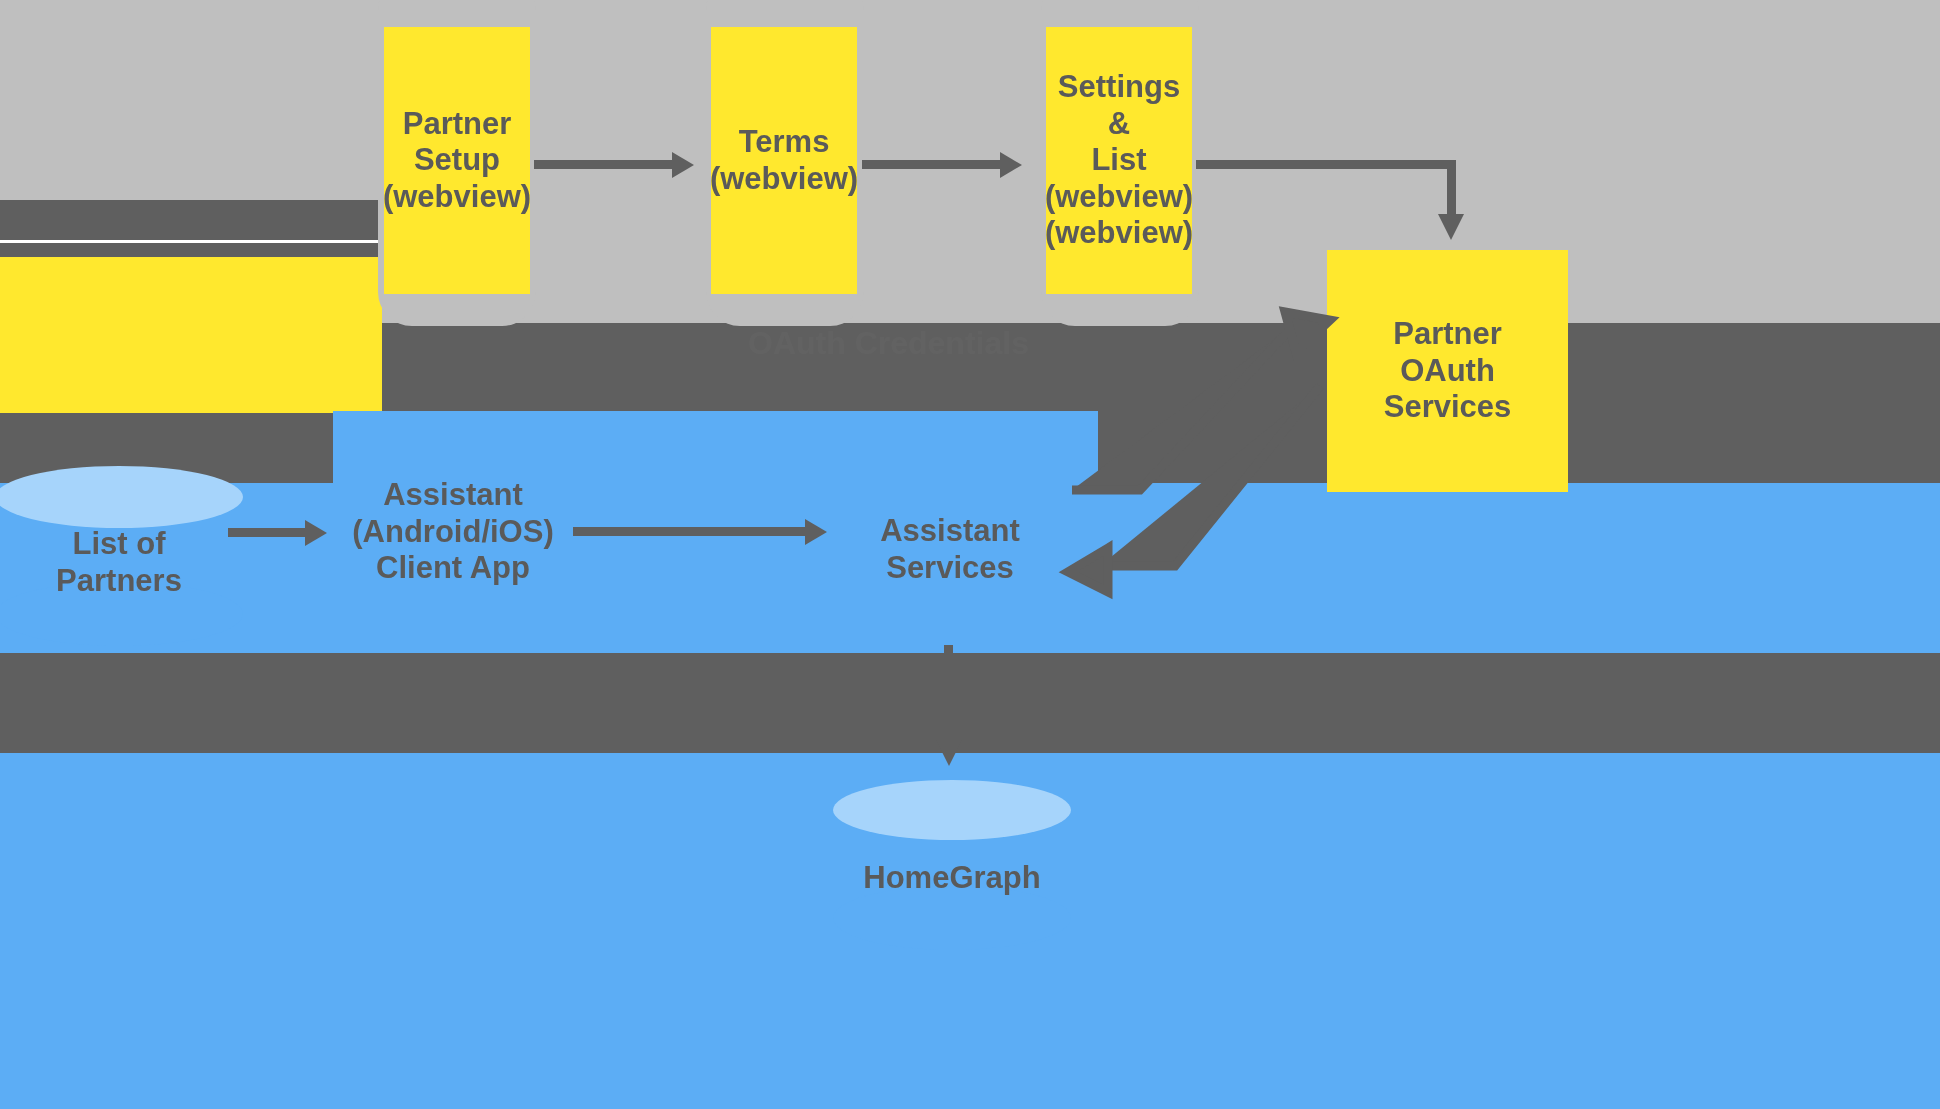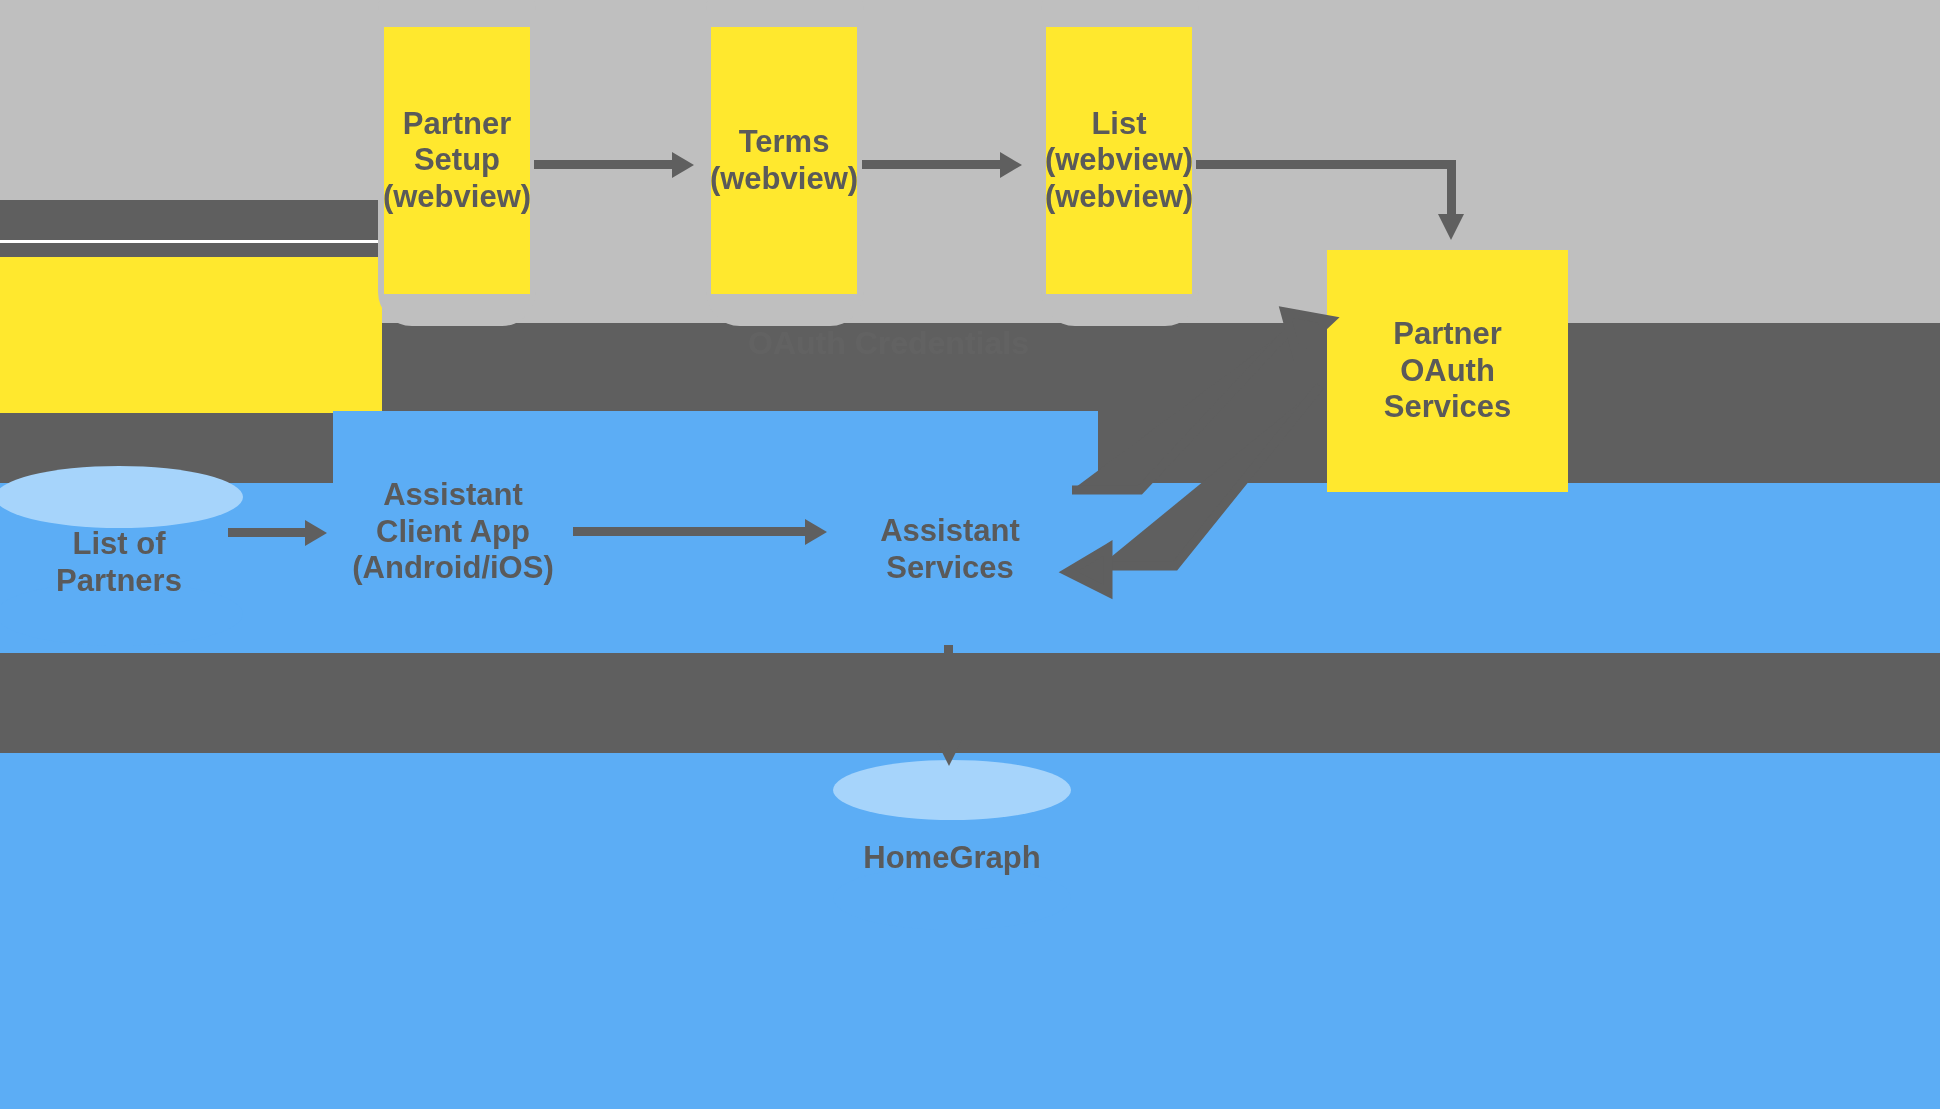--- a/index.html
+++ b/index.html
@@ -84,60 +84,61 @@
 
   <div class="box box-yellow" style="left:711px;top:27px;width:146px;height:267px;font-size:31px;">
     <div>
       <div>Terms</div>
       <div>(webview)</div>
     </div>
   </div>
 
   <div class="box box-yellow" style="left:1046px;top:27px;width:146px;height:267px;font-size:31px;">
     <div>
+      <div>Settings &amp;</div>
       <div>List</div>
       <div>(webview)</div>
       <div>(webview)</div>
     </div>
   </div>
 
   <div class="box box-yellow" style="left:1327px;top:250px;width:241px;height:242px;font-size:31px;">
     <div>
       <div>Partner</div>
       <div>OAuth</div>
       <div>Services</div>
     </div>
   </div>
 
   <div class="box box-blue" style="left:333px;top:411px;width:765px;height:242px;font-size:31px;justify-content:flex-start;">
     <div style="width:240px;">
       <div>Assistant</div>
+      <div>(Android/iOS)</div>
       <div>Client App</div>
-      <div>(Android/iOS)</div>
     </div>
   </div>
 
   <div class="box box-blue" style="left:830px;top:470px;width:240px;height:160px;font-size:31px;background:transparent;">
     <div>
       <div>Assistant</div>
       <div>Services</div>
     </div>
   </div>
 
   <div class="cyl" style="left:-5px;top:466px;width:248px;height:190px;">
     <div class="body" style="top:30px;height:120px;"></div>
     <div class="bot" style="top:116px;height:64px;"></div>
     <div class="top" style="height:62px;"></div>
     <div class="cap-label" style="top:60px;font-size:31px;">
       <div>List of</div>
       <div>Partners</div>
     </div>
   </div>
 
-  <div class="cyl" style="left:833px;top:760px;width:238px;height:190px;">
+  <div class="cyl" style="left:833px;top:780px;width:238px;height:190px;">
     <div class="body" style="top:30px;height:110px;"></div>
     <div class="bot" style="top:106px;height:64px;"></div>
     <div class="top" style="height:60px;"></div>
     <div class="cap-label" style="top:80px;font-size:31px;">
       <div>HomeGraph</div>
     </div>
   </div>
 
   <div class="arrow-line" style="left:534px;top:160px;width:150px;"></div>
   <div class="arrow-head-r" style="left:672px;top:152px;"></div>

